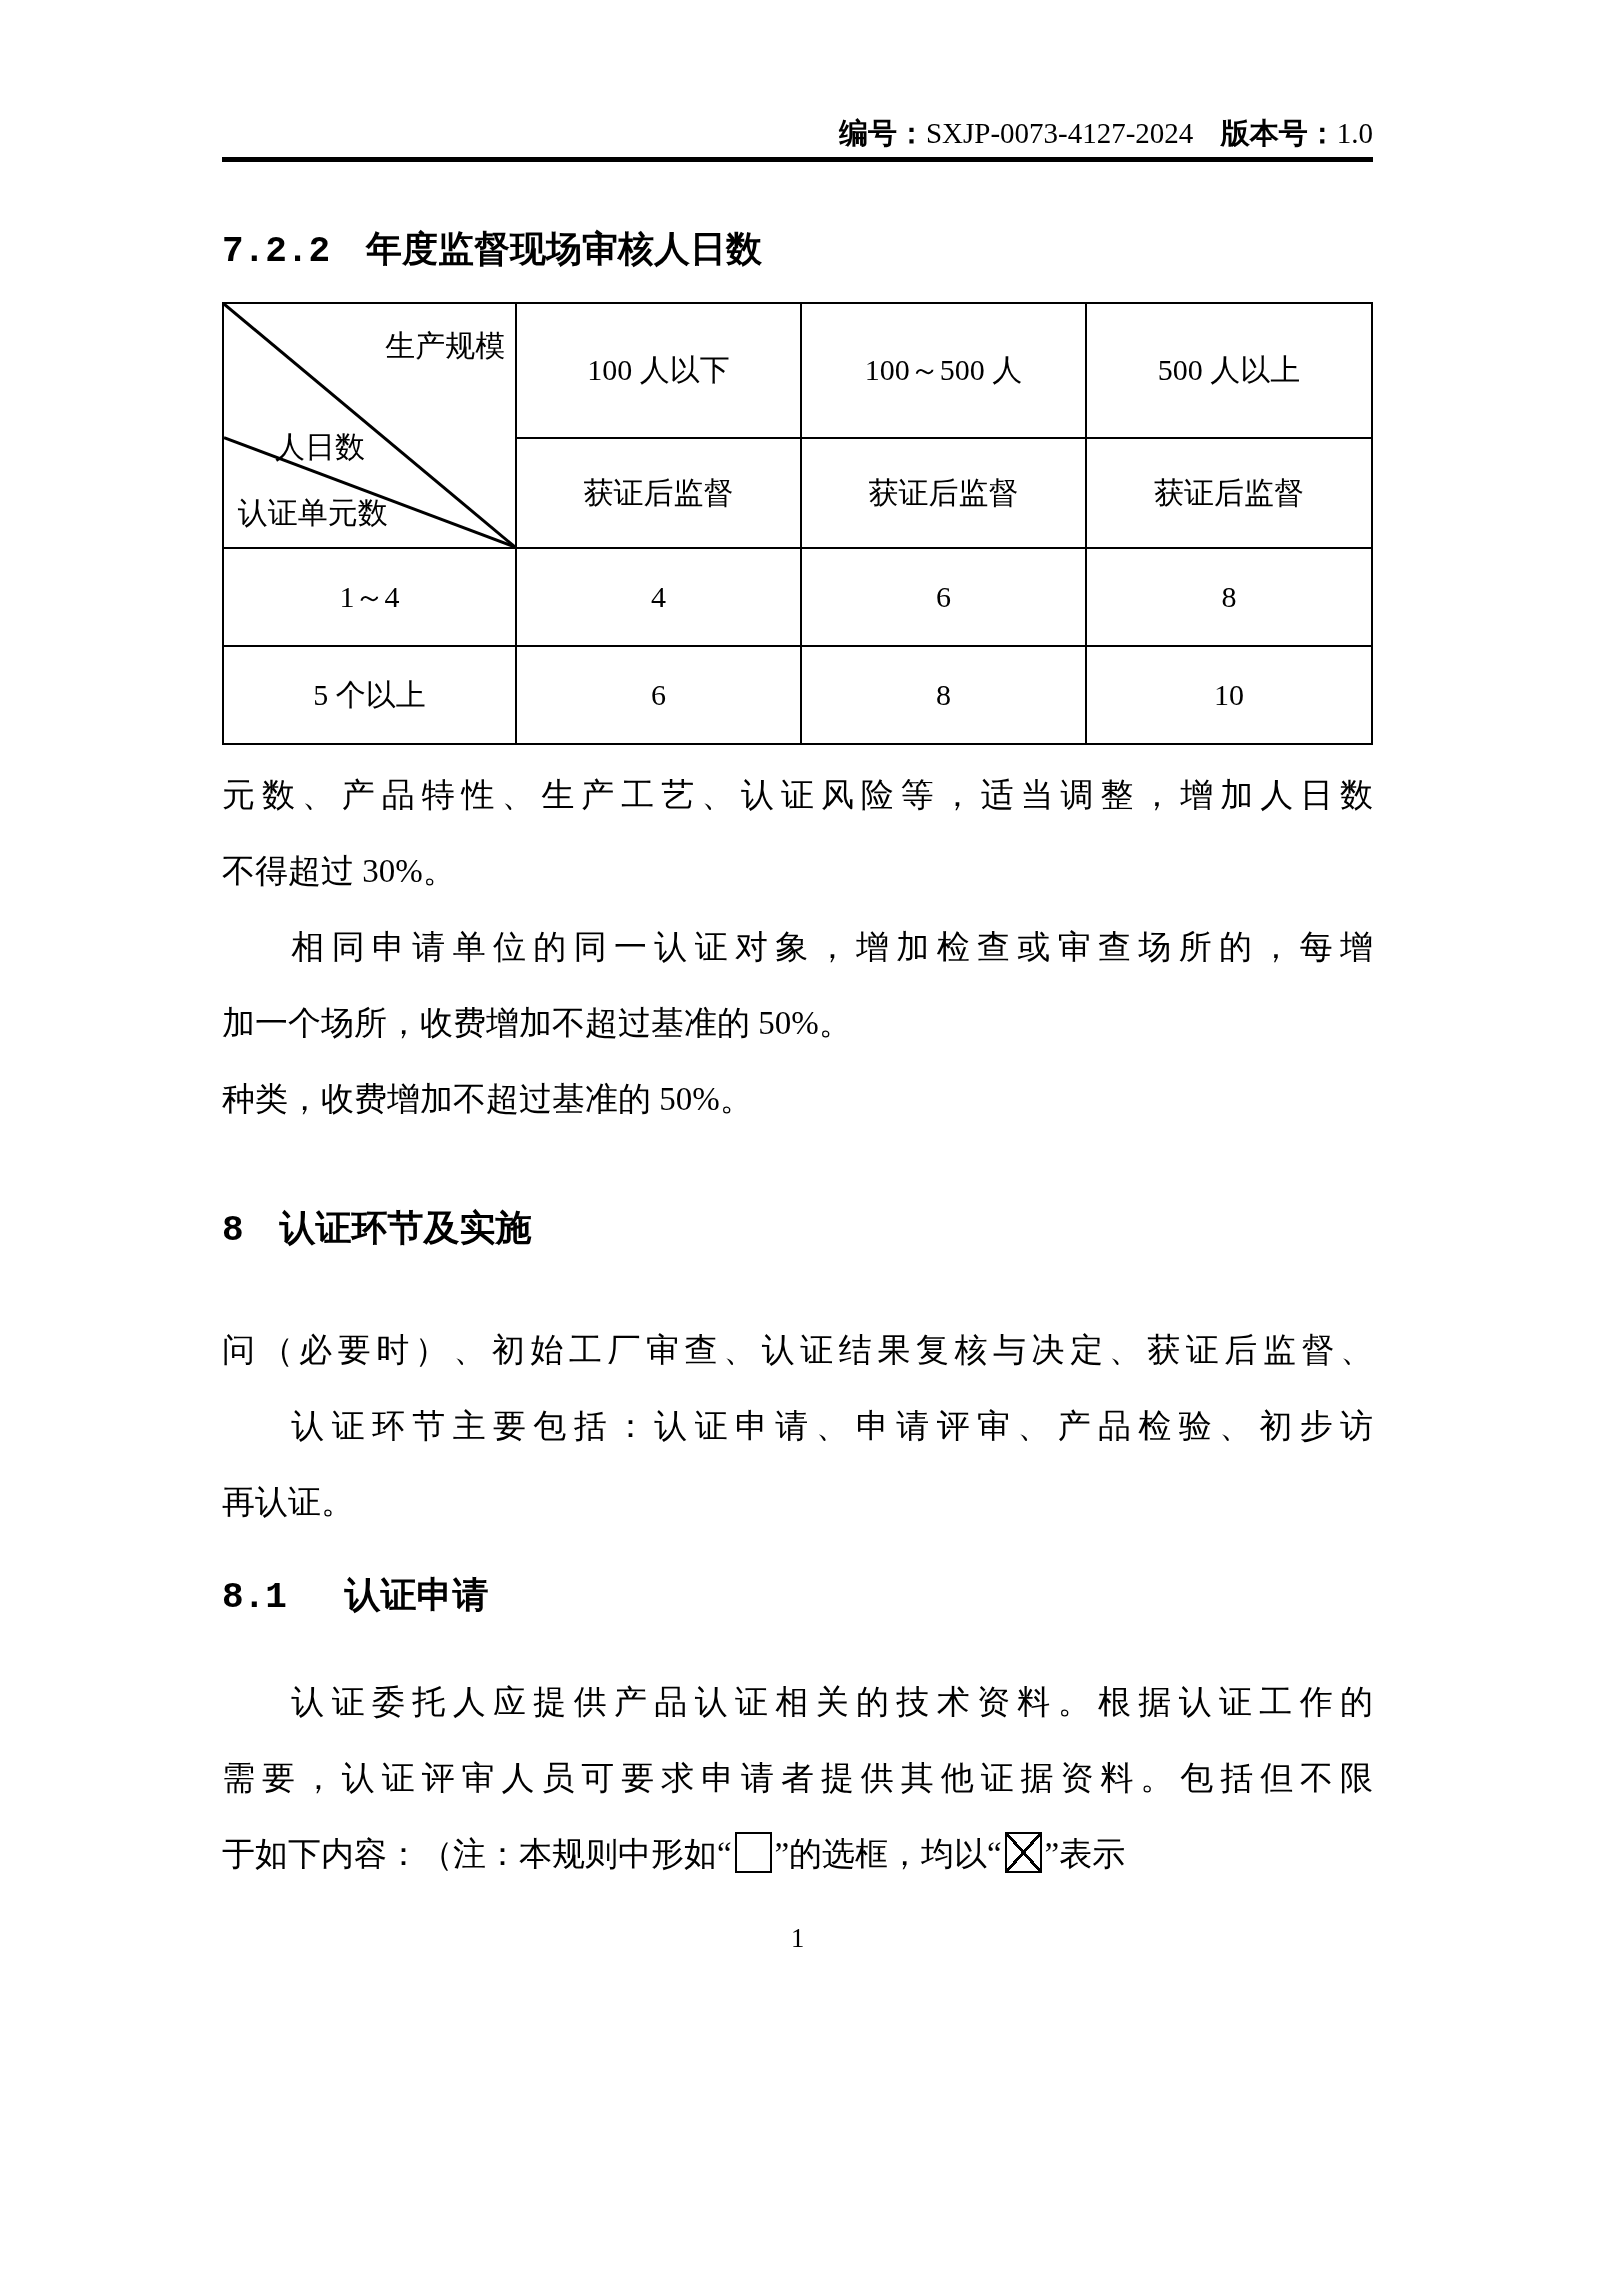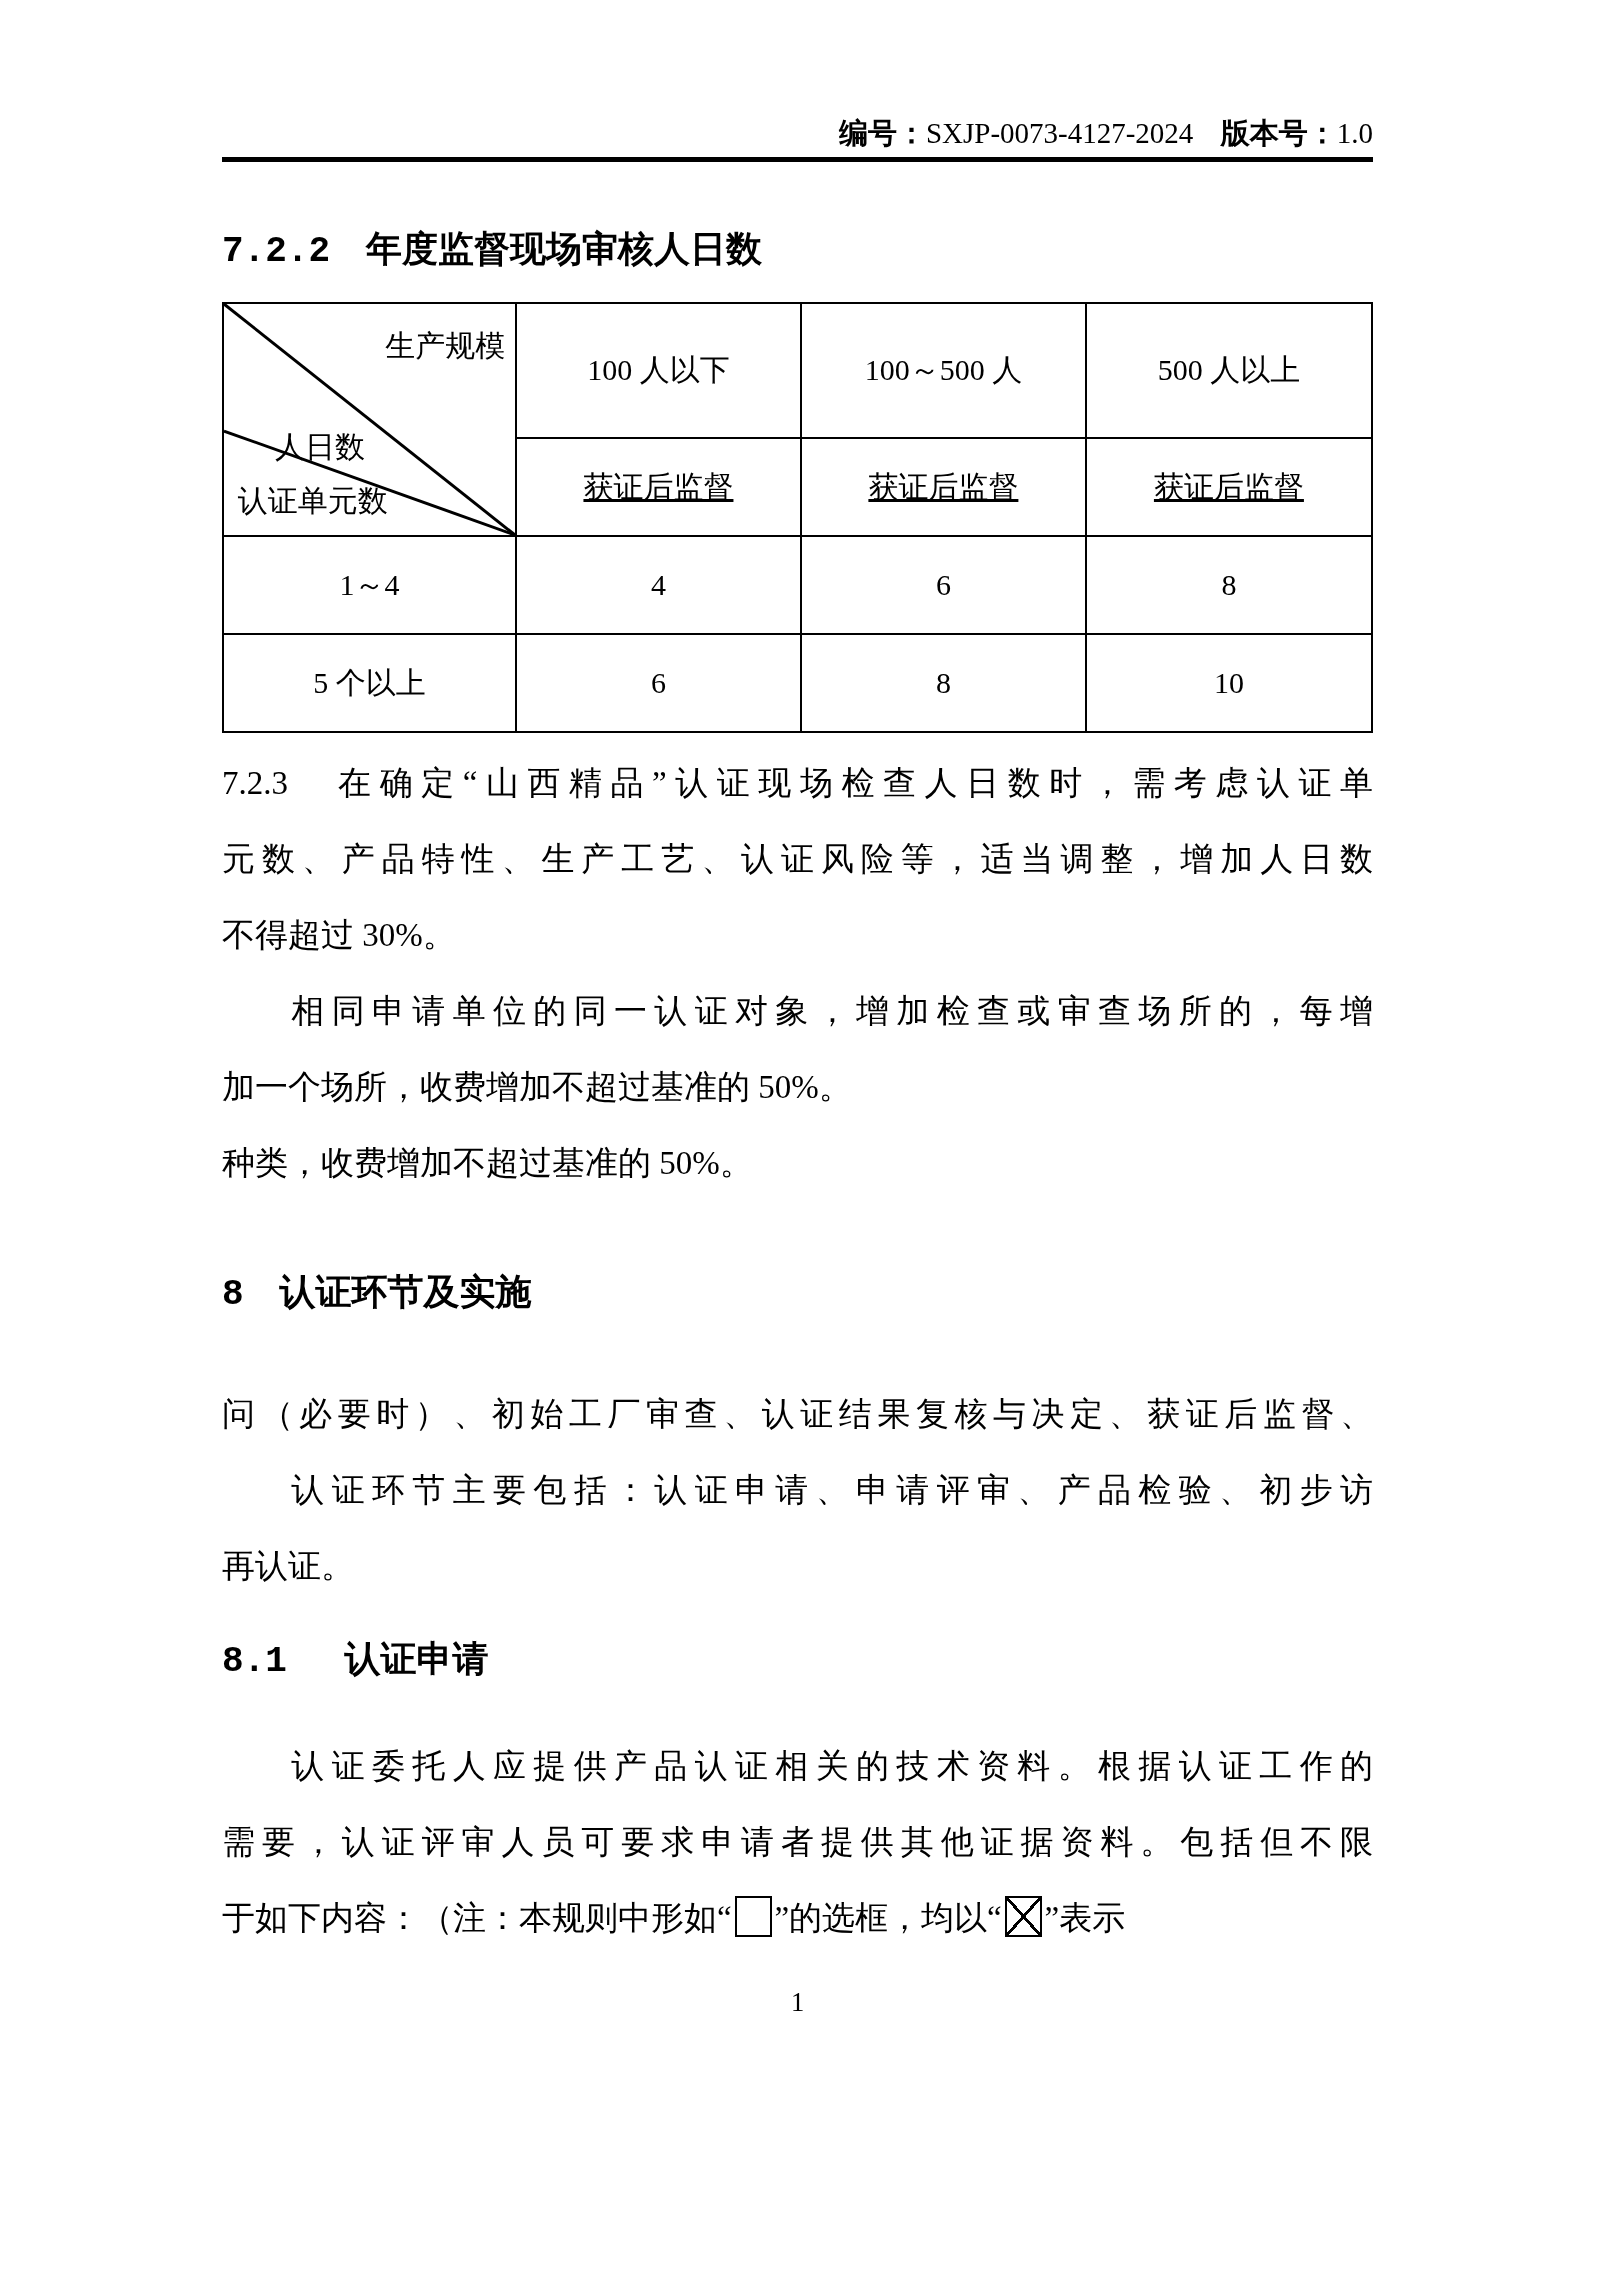--- a/index.html
+++ b/index.html
@@ -59,21 +59,21 @@
     text-align: center;
     vertical-align: middle;
     padding: 0;
   }
   table.tbl { border: 2.9px solid #000; }
   col.c1 { width: 25.5%; }
   col.c2 { width: 24.8%; }
   col.c3 { width: 24.8%; }
   col.c4 { width: 24.9%; }
   tr.hrow1 td { height: 135px; }
-  tr.hrow2 td { height: 98px; text-decoration: underline; }
+  tr.hrow2 td { height: 110px; }
   tr.drow  td { height: 98px; text-align: center; }
   td.corner { position: relative; }
   td.corner svg {
     position: absolute;
     left: 0; top: 0;
     width: 100%; height: 100%;
     display: block;
   }
   .c-top {
     position: absolute;
@@ -170,21 +170,20 @@
       <tr class="drow">
         <td>5 个以上</td>
         <td>6</td>
         <td>8</td>
         <td>10</td>
       </tr>
     </tbody>
       </table>
 
     <div class="para p-first">
-      <div class="line fill">7.2.3　在确定“山西精品”认证现场检查人日数时，需考虑认证单</div>
       <div class="line fill">元数、产品特性、生产工艺、认证风险等，适当调整，增加人日数</div>
       <div class="line">不得超过 30%。</div>
     </div>
 
     <div class="para">
       <div class="line fill ind">相同申请单位的同一认证对象，增加检查或审查场所的，每增</div>
       <div class="line">加一个场所，收费增加不超过基准的 50%。</div>
     </div>
 
     <div class="para">

